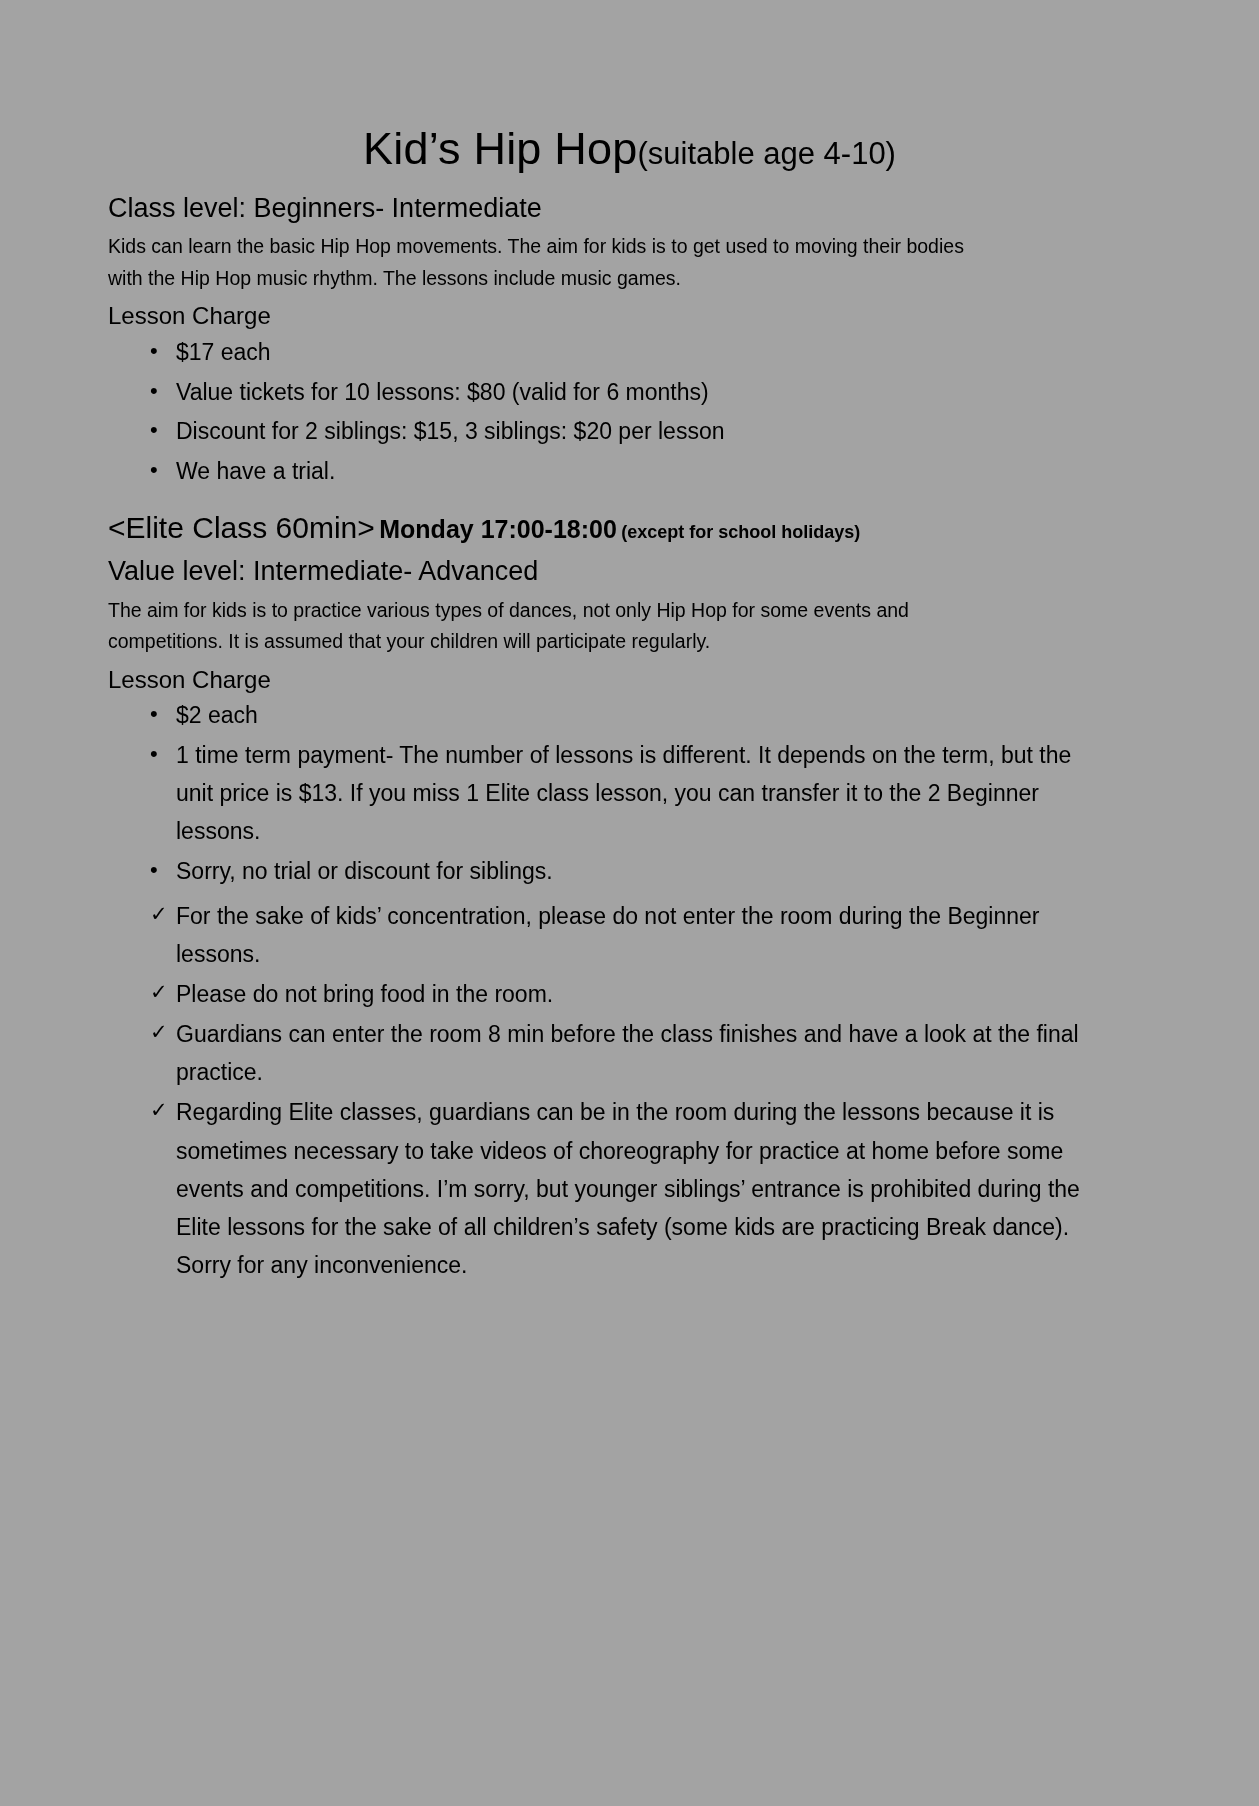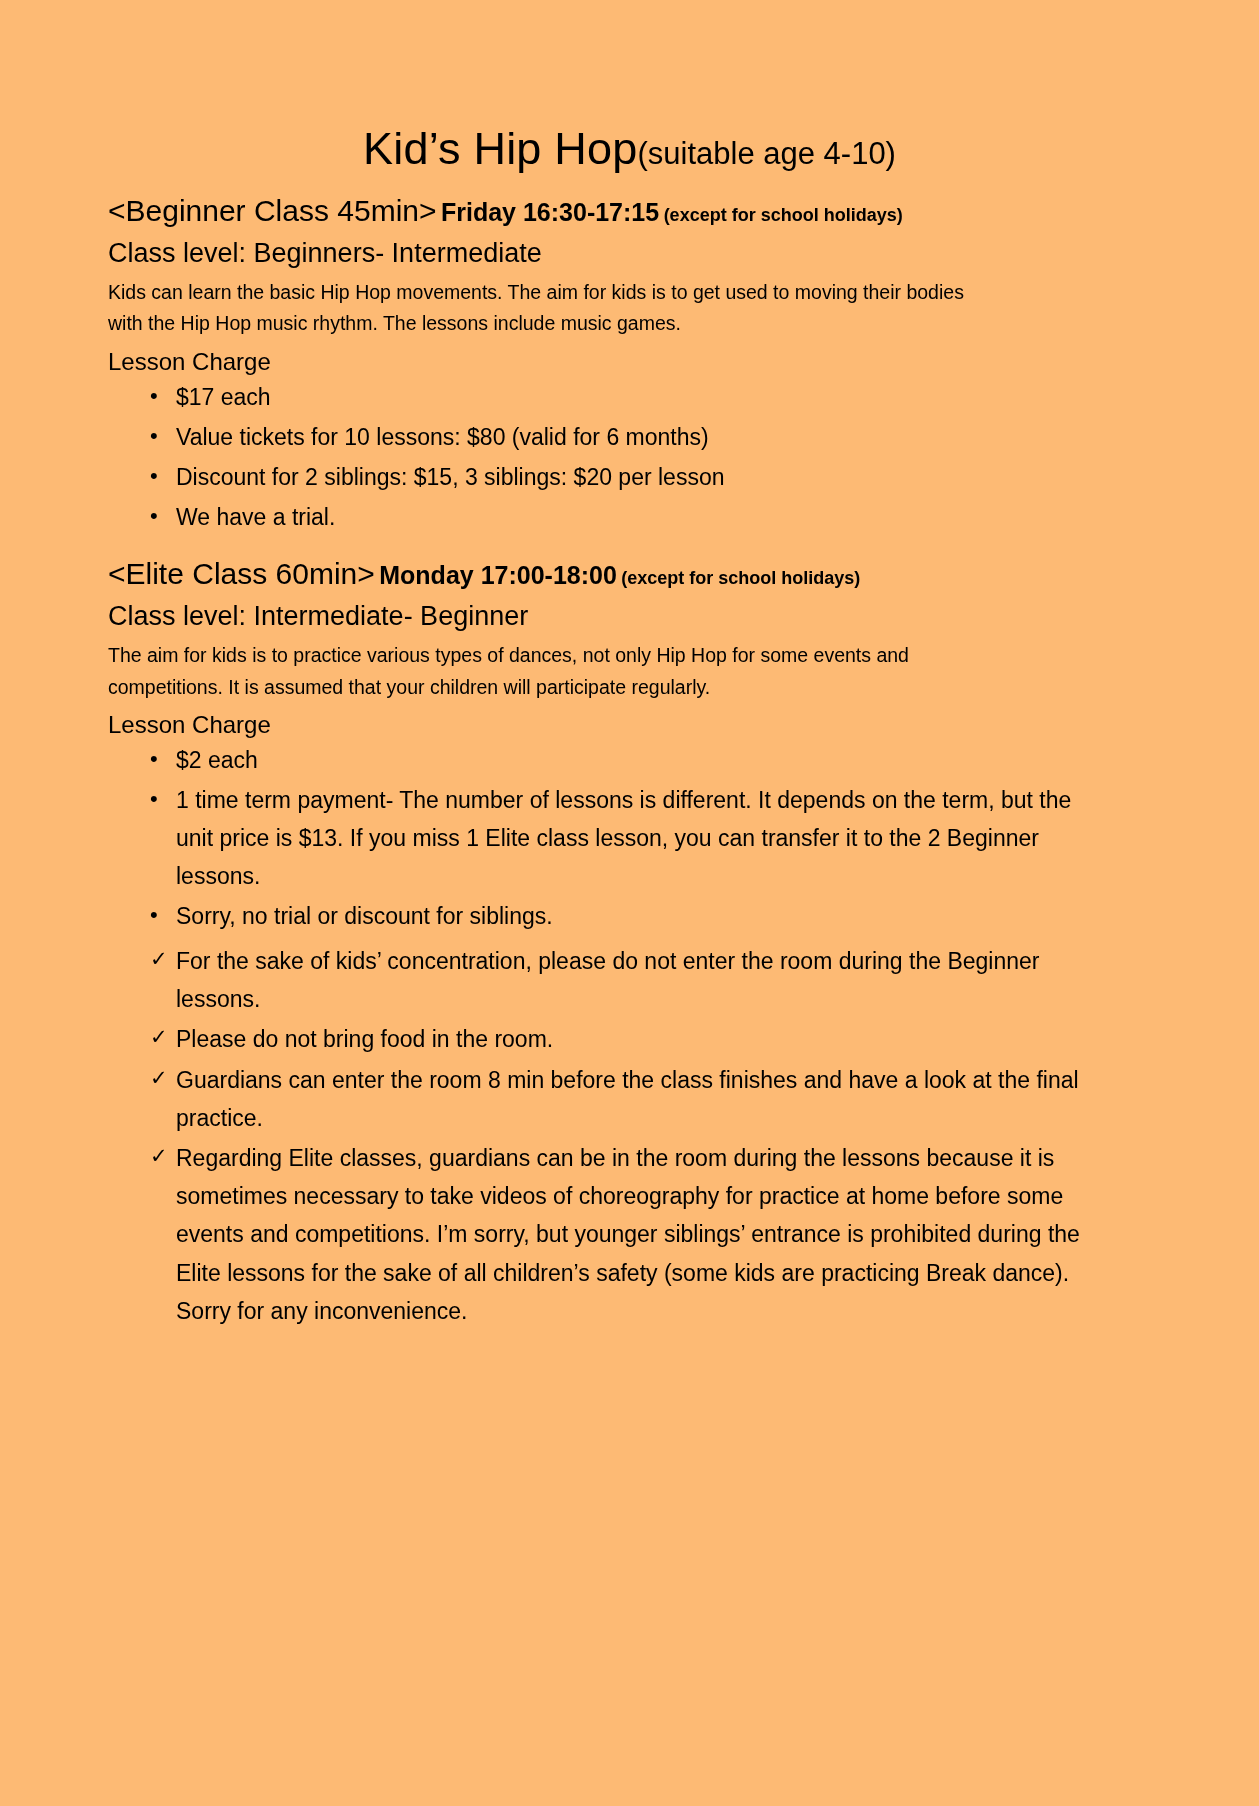--- a/index.html
+++ b/index.html
@@ -12,21 +12,21 @@
     min-height: 1806px;
     font-family: "Liberation Sans", sans-serif;
     color: #000000;
     -webkit-font-smoothing: antialiased;
   }
   .page {
     width: 1259px;
     min-height: 1806px;
     box-sizing: border-box;
     padding: 108px 108px 60px 108px;
-    background: #fdba74;
+    background: #a3a3a3;
   }
 
   
   .doc-title {
     text-align: center;
     margin: 16px 0 18px 0;
     line-height: 1.1;
     white-space: nowrap;
   }
   .doc-title .main {
@@ -133,46 +133,41 @@
 </style>
 </head>
 <body>
 
 <div class="page">
 
   <h1 class="doc-title">
     <span class="main">Kid’s Hip Hop</span><span class="sub">(suitable age 4-10)</span>
   </h1>
 
-  <div class="section-head">
-    <span class="sh-title">&lt;Beginner Class 45min&gt;</span>
-    <span class="sh-when">Friday 16:30-17:15</span>
-    <span class="sh-note">(except for school holidays)</span>
-  </div>
 
   <div class="class-level">Class level: Beginners- Intermediate</div>
 
   <p class="body-para">Kids can learn the basic Hip Hop movements. The aim for kids is to get used to moving their bodies with the Hip Hop music rhythm. The lessons include music games.</p>
 
   <div class="charge-label">Lesson Charge</div>
 
   <ul class="bul">
     <li>$17 each</li>
     <li>Value tickets for 10 lessons: $80 (valid for 6 months)</li>
     <li>Discount for 2 siblings: $15, 3 siblings: $20 per lesson</li>
     <li>We have a trial.</li>
   </ul>
 
   <div class="section-head sp-top-1">
     <span class="sh-title">&lt;Elite Class 60min&gt;</span>
     <span class="sh-when">Monday 17:00-18:00</span>
     <span class="sh-note">(except for school holidays)</span>
   </div>
 
-  <div class="class-level">Class level: Intermediate- Beginner</div>
+  <div class="class-level">Value level: Intermediate- Advanced</div>
 
   <p class="body-para">The aim for kids is to practice various types of dances, not only Hip Hop for some events and competitions. It is assumed that your children will participate regularly.</p>
 
   <div class="charge-label">Lesson Charge</div>
 
   <ul class="bul">
     <li>$2 each</li>
     <li>1 time term payment- The number of lessons is different. It depends on the term, but the unit price is $13. If you miss 1 Elite class lesson, you can transfer it to the 2 Beginner lessons.</li>
     <li>Sorry, no trial or discount for siblings.</li>
   </ul>

